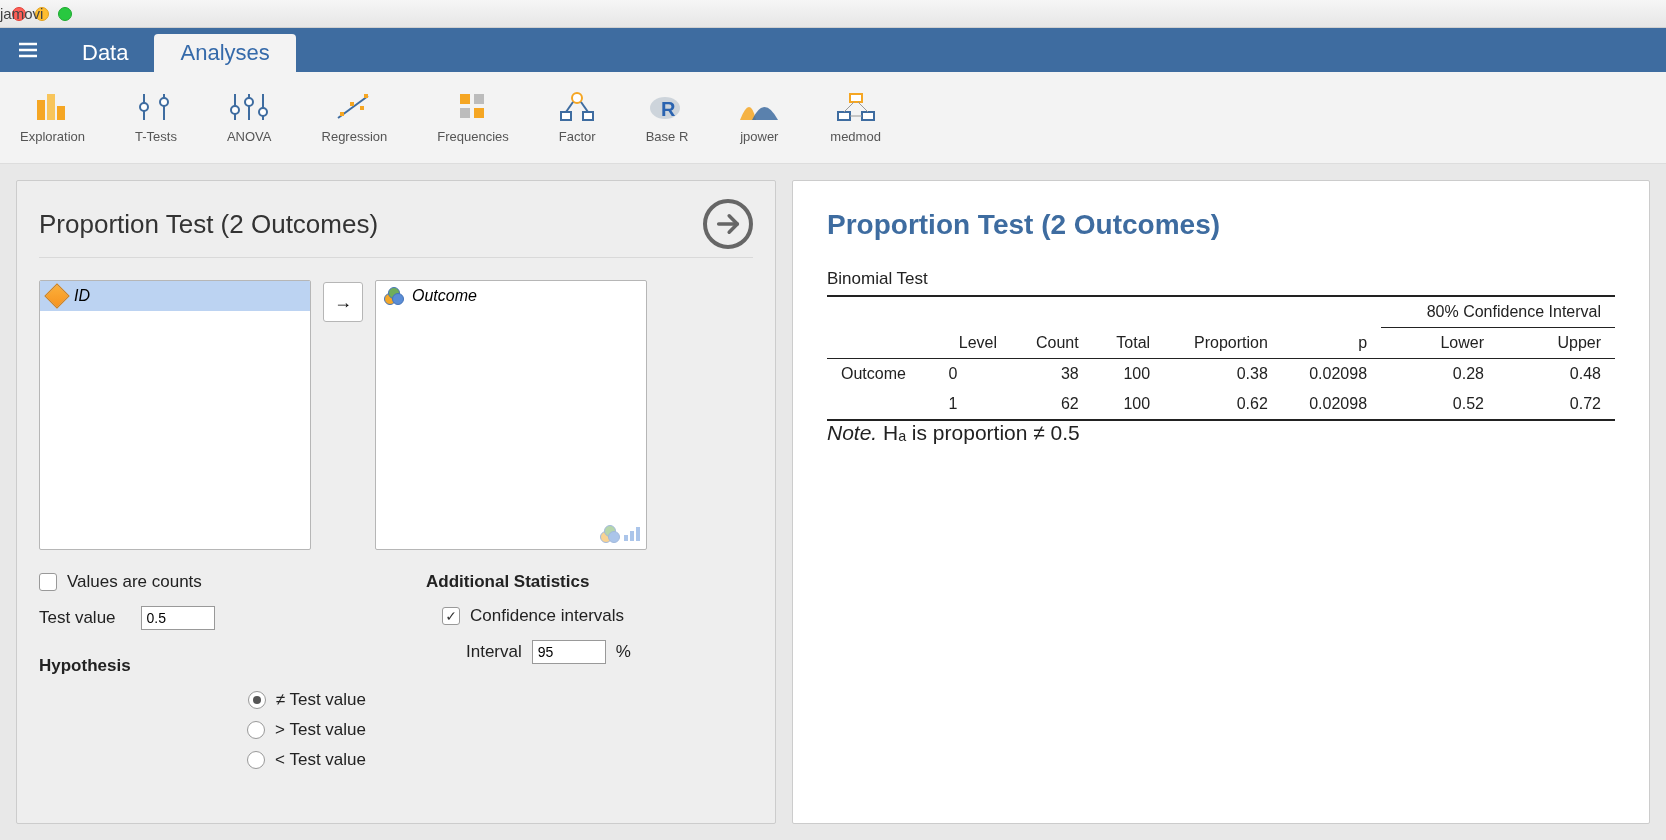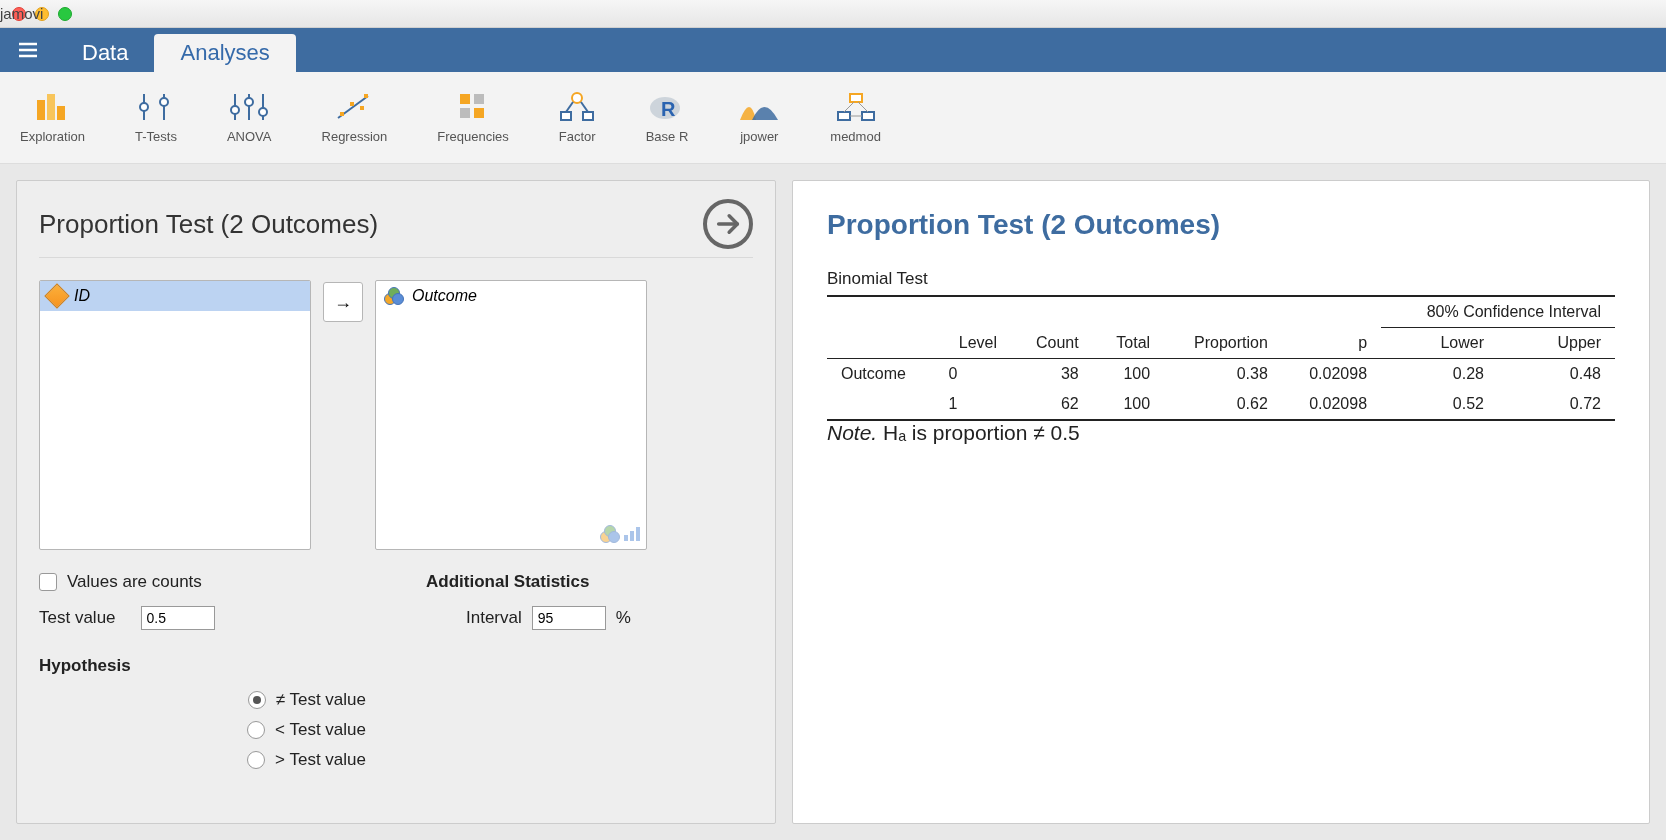--- a/index.html
+++ b/index.html
@@ -489,30 +489,34 @@
           <span>Test value</span>
           <input class="num-input" value="0.5" style="">
         </div>
         <div class="opt-heading">Hypothesis</div>
         <div class="radio-row">
           <div class="radio checked"></div>
           <span>≠ Test value</span>
         </div>
         <div class="radio-row">
           <div class="radio"></div>
-          <span>&lt; Test value</span>
+          <span>&gt; Test value</span>
         </div>
         <div class="radio-row">
           <div class="radio"></div>
-          <span>&gt; Test value</span>
+          <span>&lt; Test value</span>
         </div>
       </div>
 
       <div class="opt-col">
         <div class="opt-heading" style="margin-top:0">Additional Statistics</div>
+        <div class="checkbox-row" style="padding-left:16px;">
+          <div class="chk checked"></div>
+          <span>Confidence intervals</span>
+        </div>
         <div class="checkbox-row" style="padding-left:40px;gap:10px;">
           <span>Interval</span>
           <input class="num-input" value="95" style="">
           <span>%</span>
         </div>
       </div>
     </div>
   </div>
 
   <div class="panel right">

